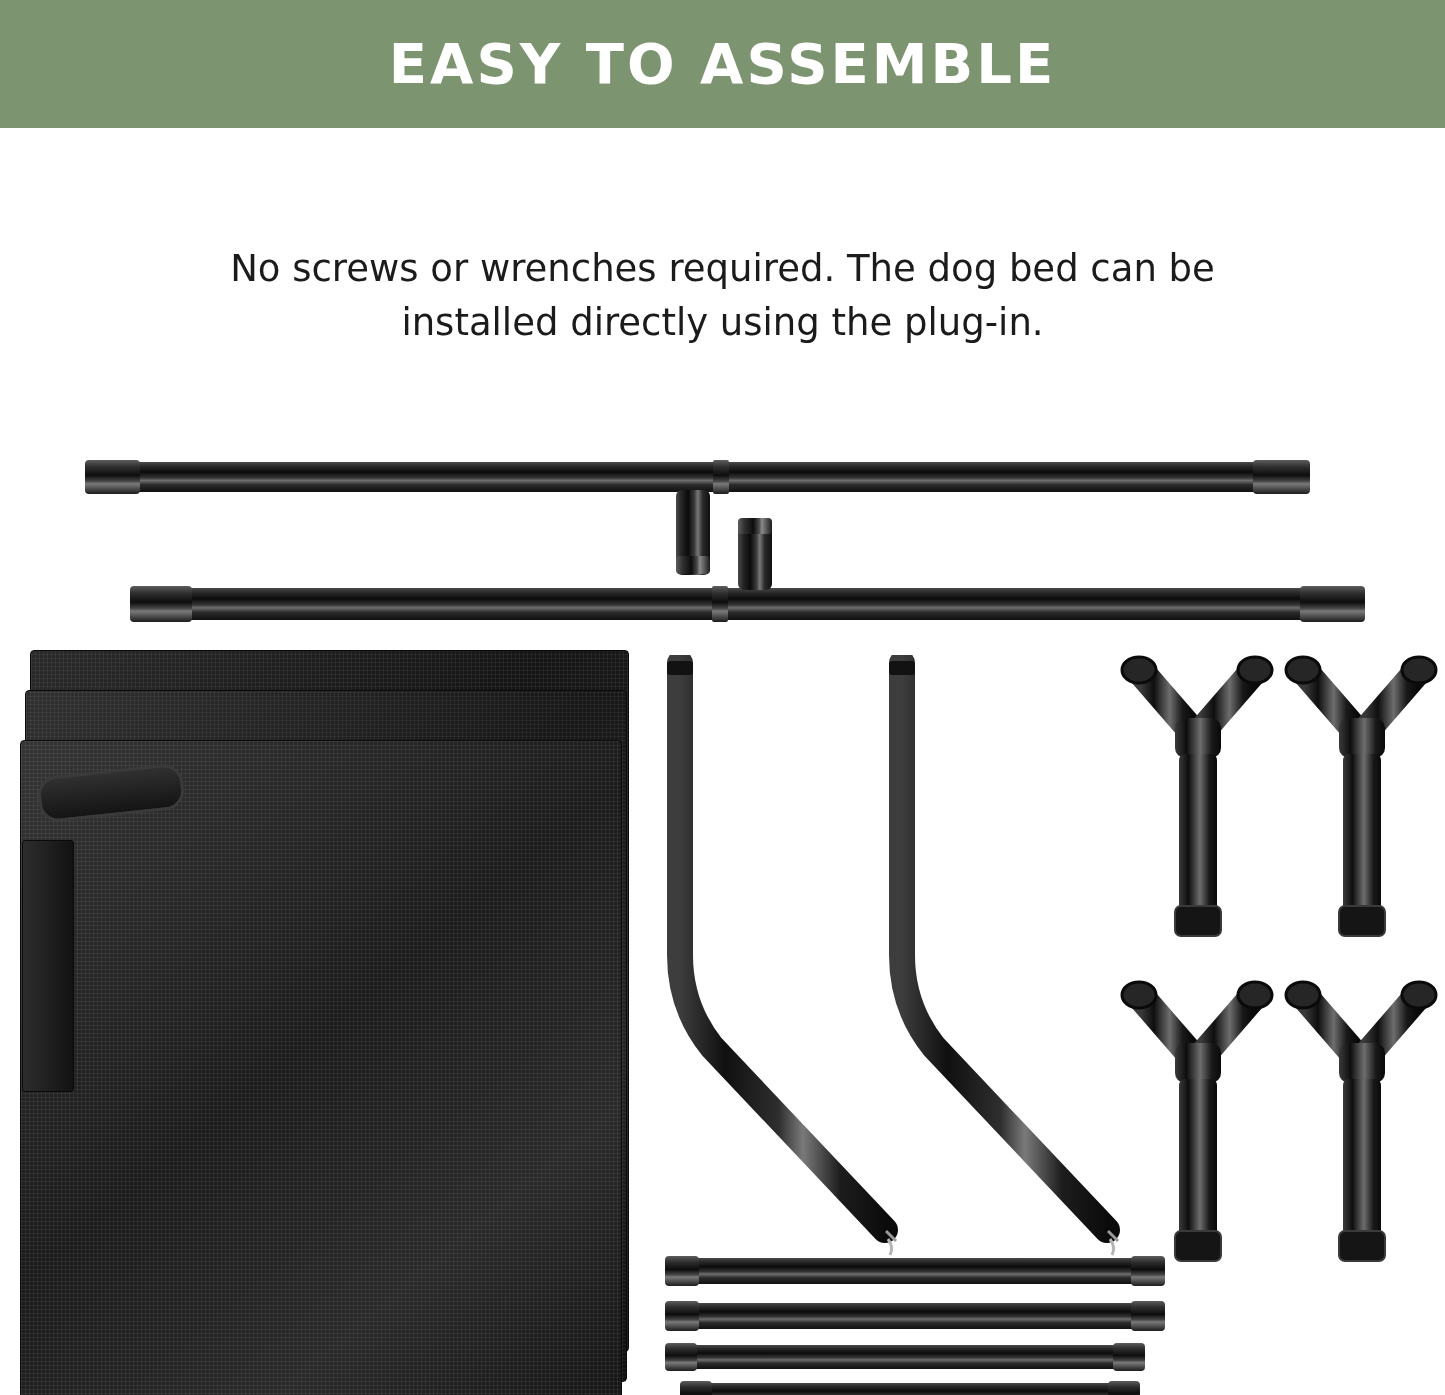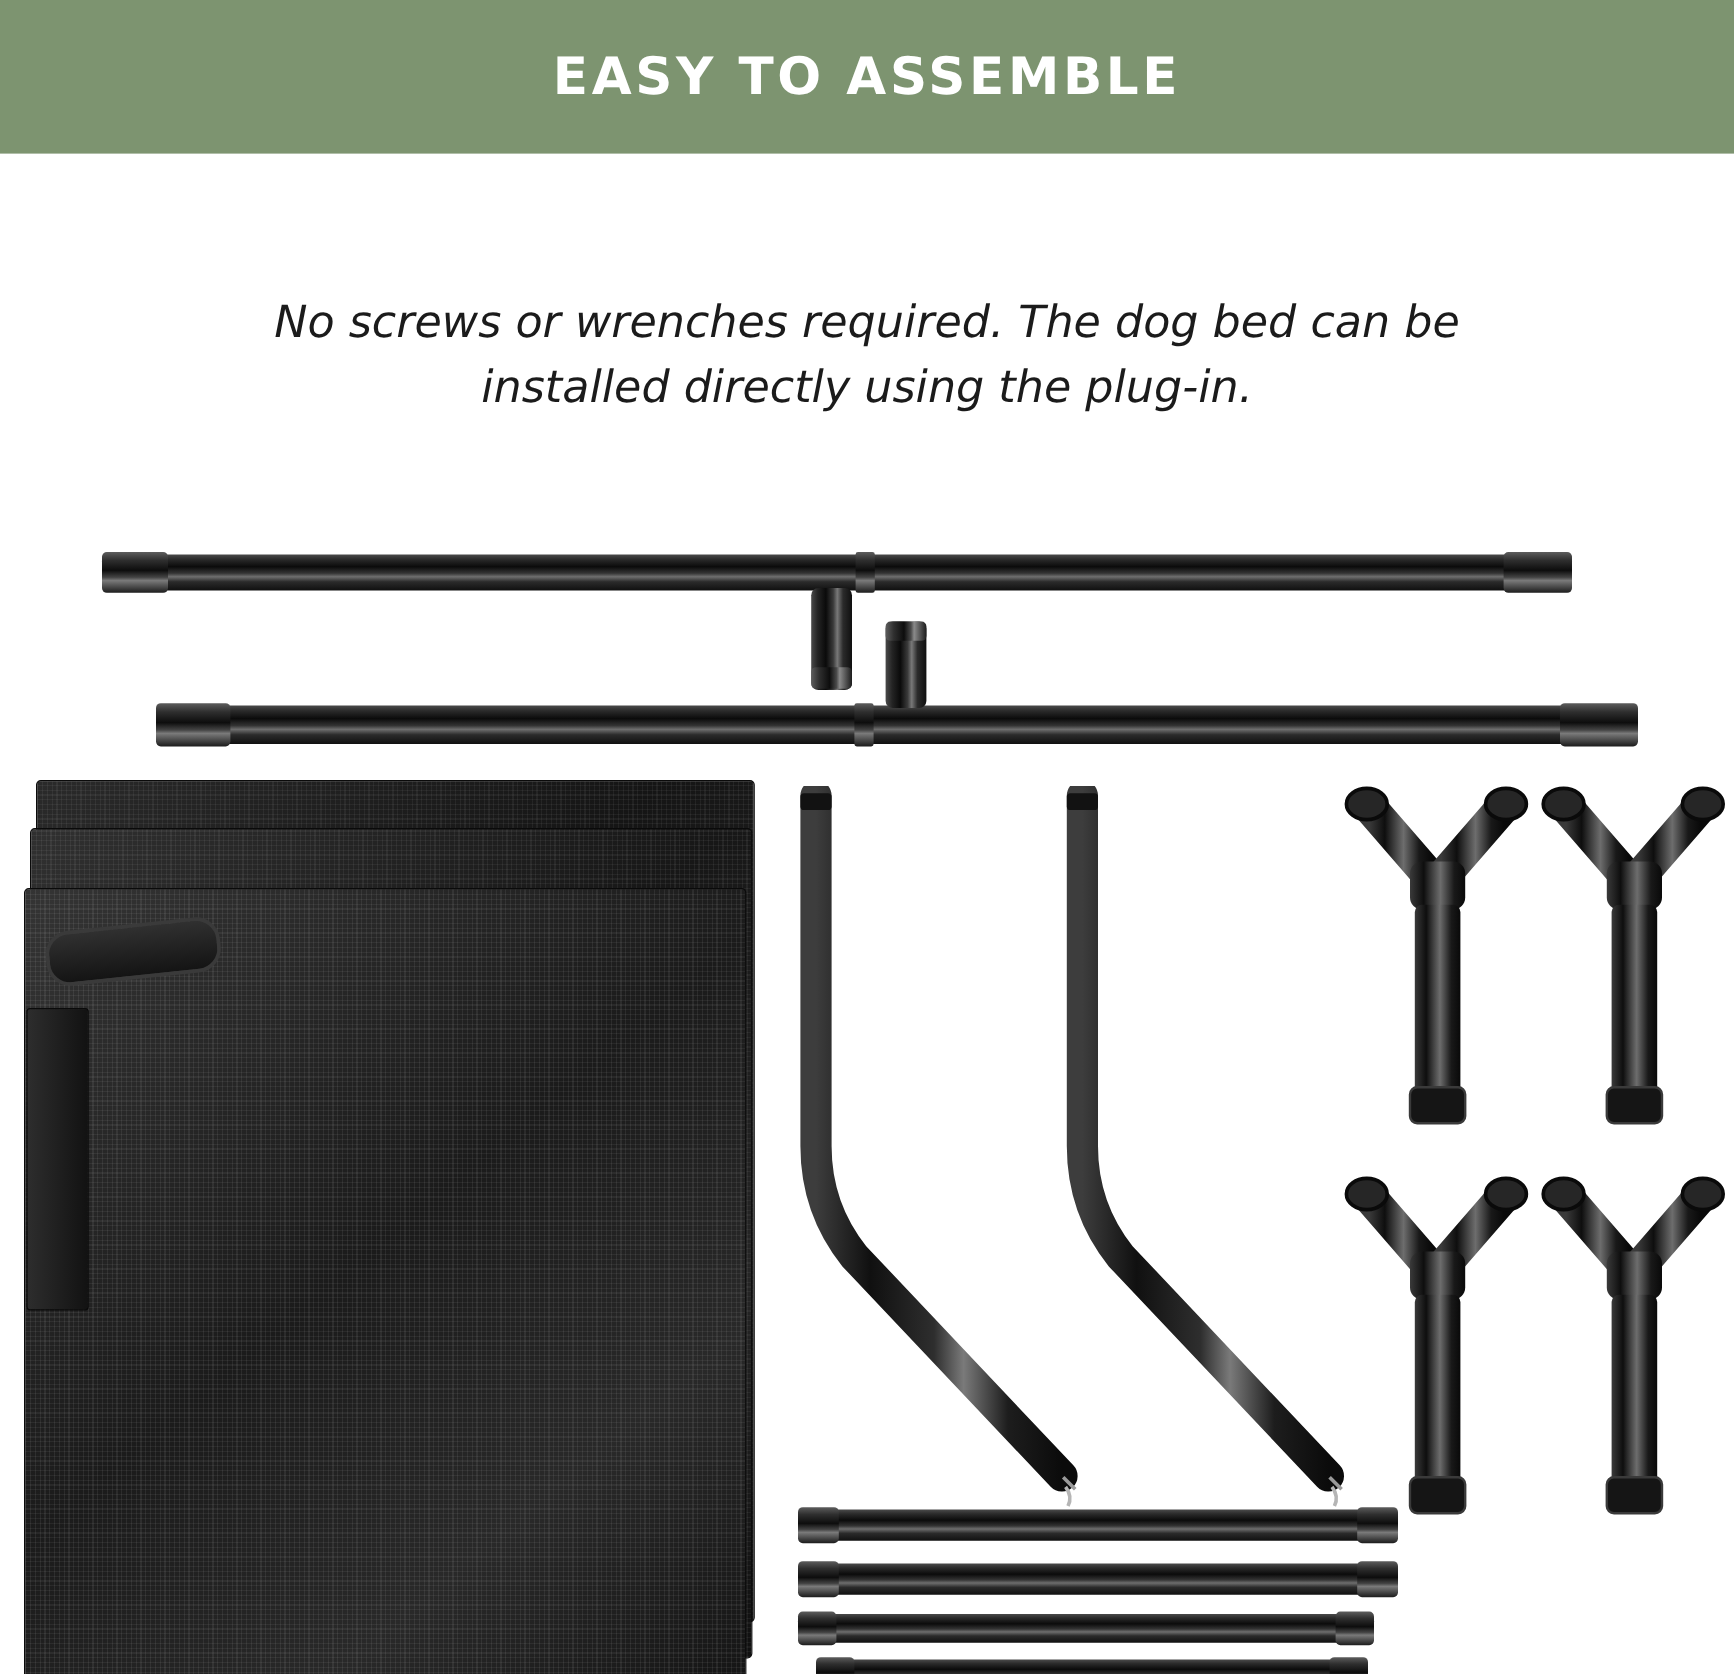--- a/index.html
+++ b/index.html
@@ -25,42 +25,41 @@
     top: 0;
     width: 1445px;
     height: 128px;
     background: #7d9470;
     display: flex;
     align-items: center;
     justify-content: center;
   }
   .banner-title {
     color: #ffffff;
-    font-size: 43px;
+    font-size: 56px;
     font-weight: bold;
     letter-spacing: 3px;
     line-height: 1;
     text-align: center;
     font-family: "DejaVu Sans", sans-serif;
   }
 
   
   .subtitle {
     position: absolute;
     left: 0;
     top: 242px;
     width: 1445px;
     text-align: center;
     color: #1b1b1b;
     font-size: 37px;
     line-height: 1.45;
     font-family: "DejaVu Sans", sans-serif;
     padding: 0 180px;
     box-sizing: border-box;
-    font-style: italic;
   }
 
   
   .parts {
     position: absolute;
     left: 0;
     top: 0;
     width: 1445px;
     height: 1395px;
   }

